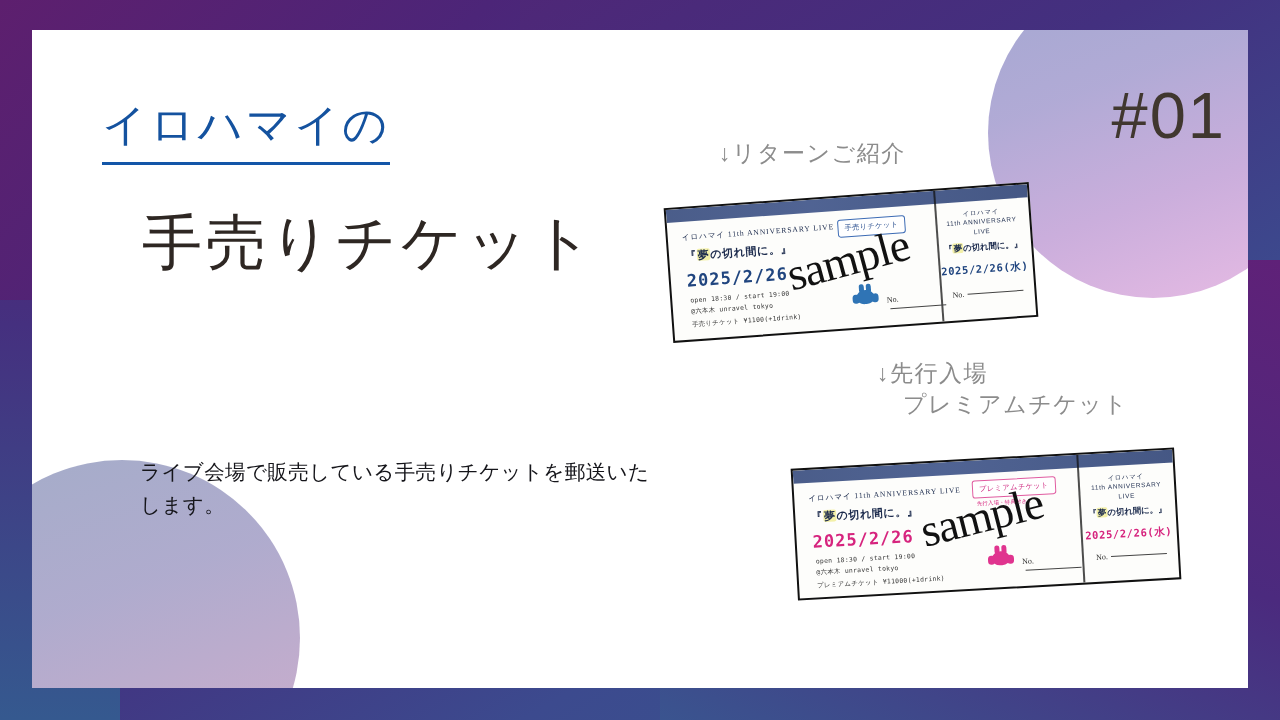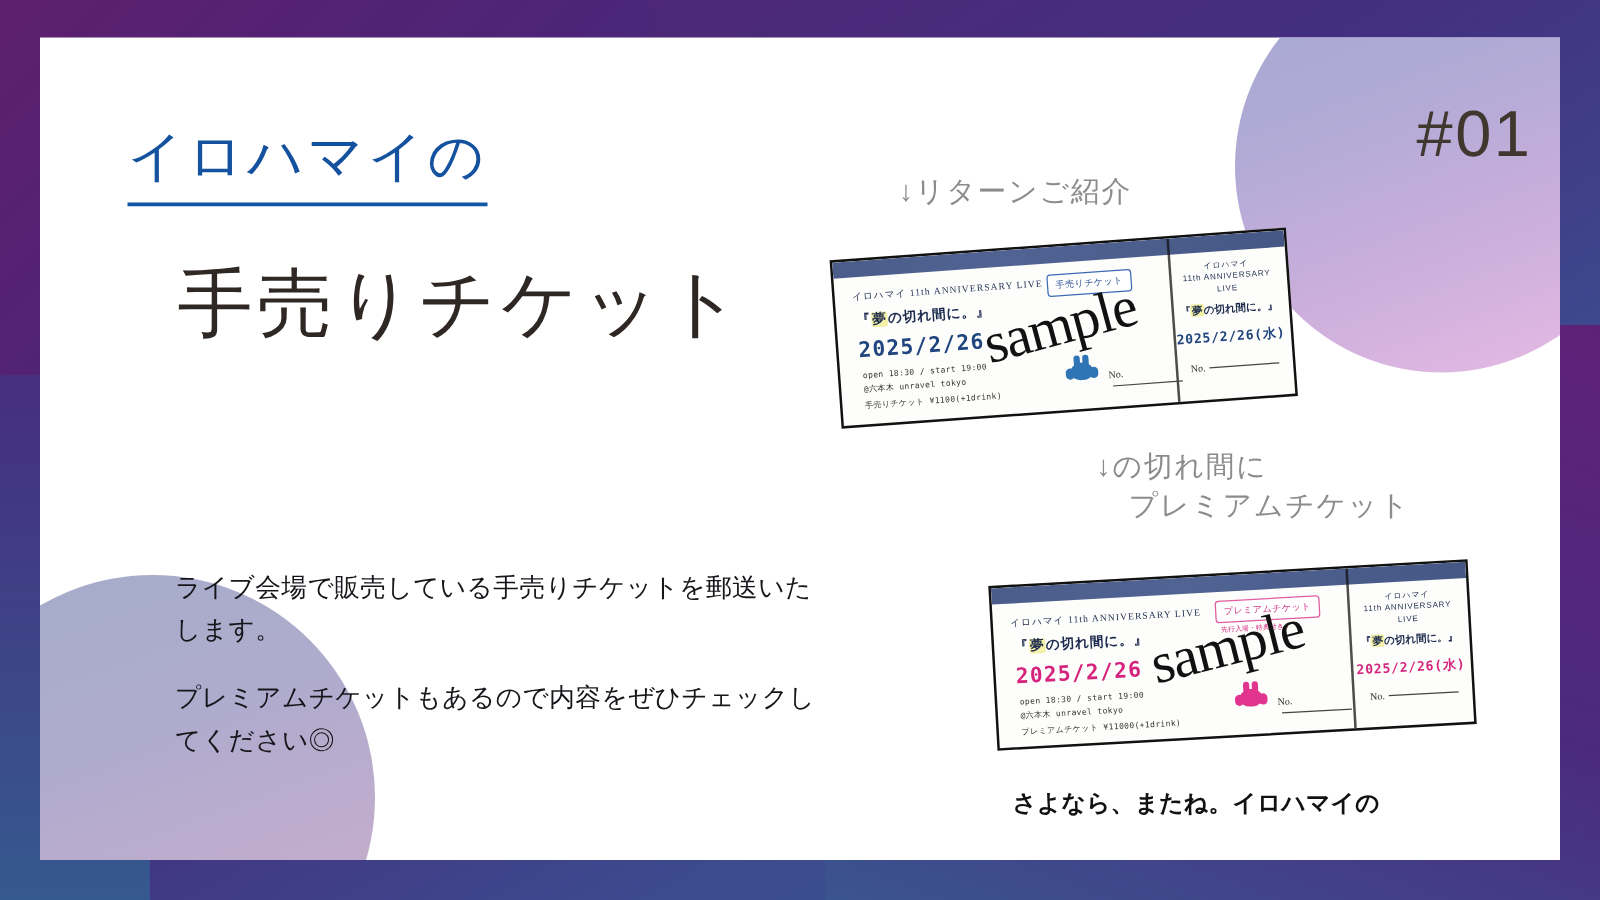--- a/index.html
+++ b/index.html
@@ -31,21 +31,21 @@
   }
   .blob-bottomleft{
     position:absolute;left:-88px;bottom:-128px;width:356px;height:356px;border-radius:50%;
     background:linear-gradient(160deg,#9fa8c6 0%,#aba7cb 40%,#bfa8ca 72%,#c9a8c6 100%);
     opacity:.95;
   }
 
   
   .issue-no{
     position:absolute;right:22px;top:48px;
-    font-size:52px;letter-spacing:2px;color:#40372f;
+    font-size:65px;letter-spacing:2px;color:#40372f;
     font-family:"Liberation Sans", sans-serif;font-weight:400;
   }
 
   
   .kicker{
     position:absolute;left:70px;top:66px;
     font-family:"Liberation Serif", serif;
     font-size:44px;color:#14529f;letter-spacing:3px;
     padding-bottom:7px;border-bottom:3px solid #1356a8;
   }
@@ -53,21 +53,21 @@
     position:absolute;left:110px;top:175px;width:560px;
     font-family:"Liberation Serif", serif;
     font-size:60px;line-height:1.28;color:#2e2723;letter-spacing:4px;
   }
 
   
   .body-copy{
     position:absolute;left:108px;top:425px;width:540px;
     font-size:20.5px;line-height:1.62;color:#15151a;letter-spacing:.4px;
   }
-  .body-copy p{margin:0 16px 22px 0;font-family:Liberation Serif, serif;}
+  .body-copy p{margin:0 16px 22px 0;}
   .body-copy p:last-child{margin-bottom:0;}
 
   
   .anno{
     position:absolute;color:#8c8c8c;font-size:23px;letter-spacing:1.5px;line-height:1.35;
   }
   .anno-1{left:687px;top:108px;}
   .anno-2{left:845px;top:328px;}
   .anno-2 .l2{padding-left:26px;display:block;}
 
@@ -161,27 +161,26 @@
   <div class="issue-no">#01</div>
 
   <div class="kicker">イロハマイの</div>
 
   <div class="headline">
     <div>手売りチケット</div>
   </div>
 
   <div class="body-copy">
     <p>ライブ会場で販売している手売りチケットを郵送いたします。</p>
-    <p>プレミアムチケットもあるので内容をぜひチェックしてください◎</p>
   </div>
 
   <div class="anno anno-1">↓リターンご紹介</div>
 
   <div class="anno anno-2">
-    <span>↓の切れ間に</span>
+    <span>↓先行入場</span>
     <span class="l2">プレミアムチケット</span>
   </div>
 
   <div class="ticket-wrap tw1">
     <div class="ticket t-blue">
       <div class="tk-topbar"></div>
       <div class="tk-split" style="left:268px;"></div>
 
       <div class="tk-left" style="width:268px;">
         <div class="tk-line tk-head" style="left:14px;top:24px;">イロハマイ 11th ANNIVERSARY LIVE</div>
@@ -262,16 +261,15 @@
         </div>
         <div class="tk-stub-date" style="margin-top:10px;">2025/2/26(水)</div>
         <div class="tk-no" style="left:14px;top:99px;">No.</div>
       </div>
     </div>
     <div class="sample" style="left:126px;top:32px;transform:rotate(-11deg);">sample</div>
   </div>
 
   <div class="footer">
     <div class="rule"></div>
-    <div>さよなら、またね。イロハマイの</div>
   </div>
 
 </div>
 
 </body></html>

